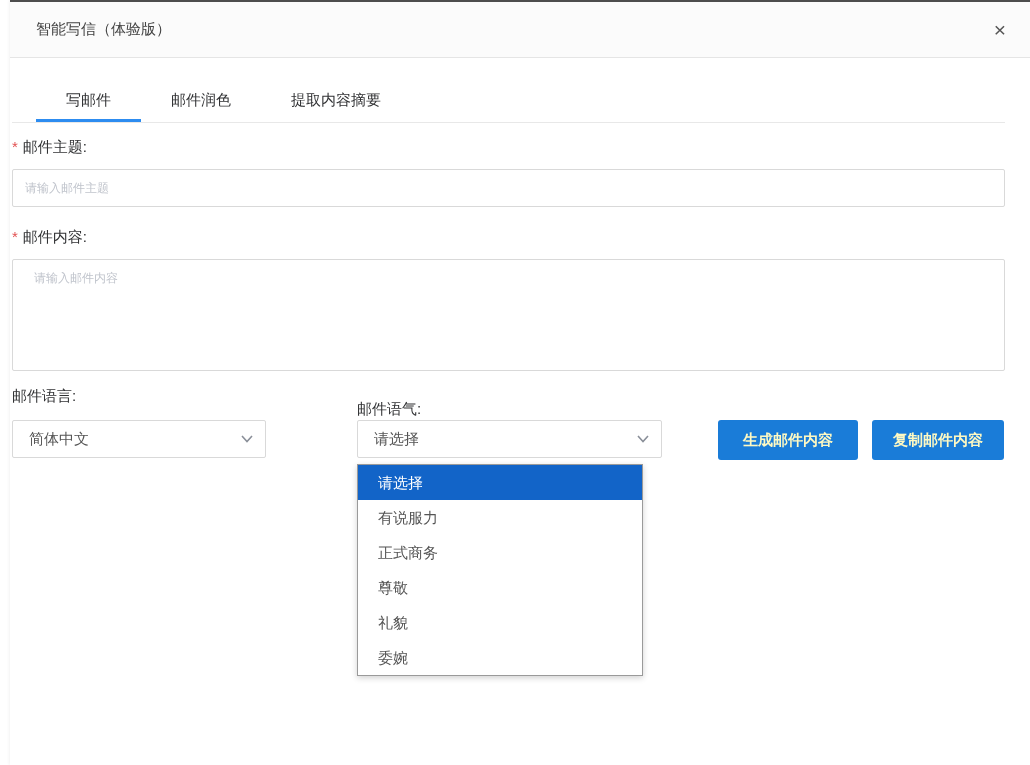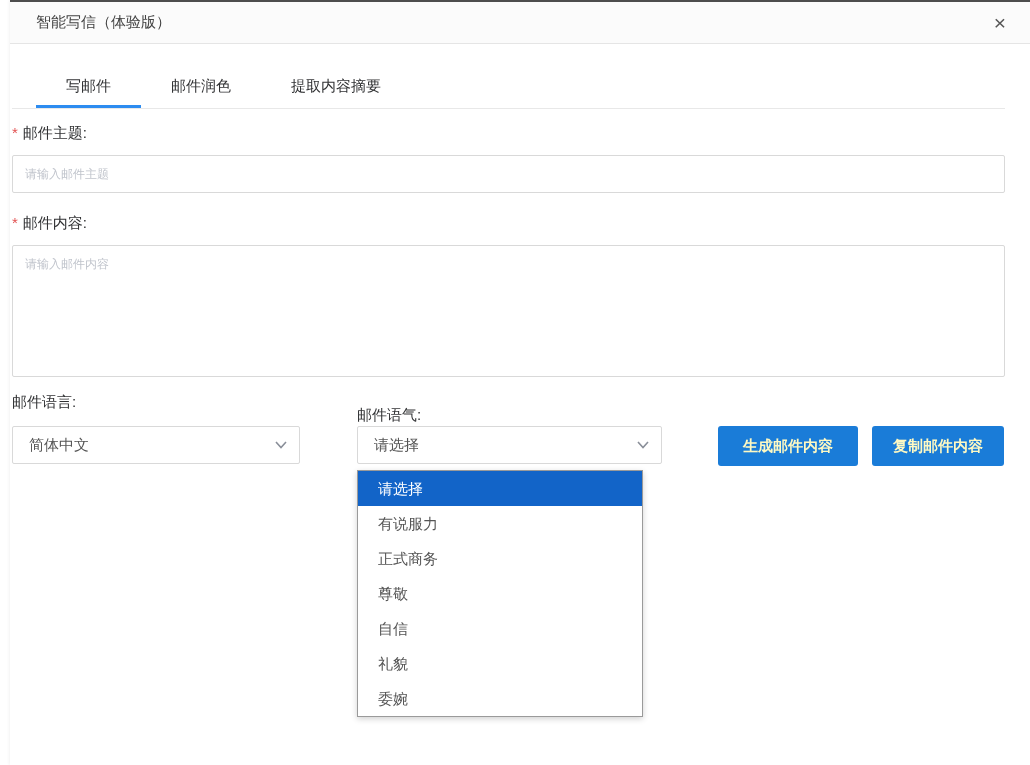--- a/index.html
+++ b/index.html
@@ -1,45 +1,45 @@
 <!DOCTYPE html>
 <html><head>
 <meta charset="utf-8">
 <style>
   * { margin:0; padding:0; box-sizing:border-box; }
   html,body { width:1030px; height:765px; background:#fff; overflow:hidden;
               font-family:"Liberation Sans", sans-serif; }
   .dialog { position:absolute; left:10px; top:0; right:0; bottom:0; background:#fff;
             border-top:2px solid #4d4d4d; box-shadow:-1px 0 3px rgba(0,0,0,.05); }
-  .dialog-header { height:42px; background:#fbfbfb; border-bottom:1px solid #e5e5e5;
+  .dialog-header { height:56px; background:#fbfbfb; border-bottom:1px solid #e5e5e5;
                    display:flex; align-items:center; justify-content:space-between;
                    padding:0 18px 0 26px; }
   .dialog-title { font-size:15px; color:#444; }
   .close-btn { font-size:21px; color:#555; cursor:pointer; line-height:1; padding:2px 6px; }
   .dialog-body { padding:0 25px 0 2px; position:relative; }
   .tabs { display:flex; border-bottom:1px solid #e8e8e8; margin-top:23px;
           padding-left:24px; height:42px; }
   .tab { padding:0 30px; line-height:38px; height:41px; font-size:15px; color:#303133; cursor:pointer; }
   .tab.active { border-bottom:3px solid #2d8cf0; }
   .field-label { margin-top:14px; font-size:15px; color:#303133; height:20px; line-height:20px; }
   .field-label.second { margin-top:20px; }
   .req { color:#e25050; margin-right:5px; }
   .text-input, .textarea { display:block; width:100%; border:1px solid #d9d9d9; border-radius:2px;
           font-size:12px; color:#333; font-family:inherit; background:#fff; margin-top:12px; }
   .text-input { height:38px; padding:0 12px; }
-  .textarea { height:132px; padding:10px 12px; resize:none; }
+  .textarea { height:112px; padding:10px 21px; resize:none; }
   .text-input::placeholder, .textarea::placeholder { color:#c0c4cc; opacity:1; }
   .labels-row { position:relative; height:20px; margin-top:16px; font-size:15px; color:#303133; }
   .label-language { position:absolute; left:0; top:0; }
   .label-tone { position:absolute; left:345px; top:0;margin-top:13px; }
   .controls-row { position:relative; height:42px; margin-top:13px; }
   .select-box { position:absolute; top:0; height:38px; border:1px solid #d9d9d9; border-radius:2px;
                 background:#fff; display:flex; align-items:center; justify-content:space-between;
                 padding:0 12px 0 16px; cursor:pointer; }
-  .select-language { left:0; width:288px; }
+  .select-language { left:0; width:254px; }
   .select-tone { left:345px; width:305px; }
   .select-value { font-size:15px; color:#555; }
   .chevron { width:12px; height:8px; flex:none; }
   .btn { position:absolute; top:0; height:40px; border:none; border-radius:3px; background:#1a7cd8;
          color:#fef9c3; font-size:15px; font-weight:bold; cursor:pointer; font-family:Liberation Serif, serif; }
   .btn-generate { left:706px; width:140px; }
   .btn-copy { left:860px; width:132px; }
   .dropdown-panel { position:absolute; left:345px; top:44px; width:286px; background:#fff;
                     border:1px solid #9a9a9a; box-shadow:0 2px 6px rgba(0,0,0,.18); z-index:10; }
   .option { height:35px; line-height:35px; padding-left:20px; font-size:15px; color:#555; cursor:pointer; }
@@ -95,21 +95,20 @@
       </div>
 
       <button class="btn btn-generate">生成邮件内容</button>
       <button class="btn btn-copy">复制邮件内容</button>
 
       <div class="dropdown-panel">
         <div class="option highlighted">请选择</div>
         <div class="option">有说服力</div>
         <div class="option">正式商务</div>
         <div class="option">尊敬</div>
-        <div class="option">自信</div>
         <div class="option">礼貌</div>
         <div class="option">委婉</div>
       </div>
 
     </div>
 
   </div>
 </div>
 
 </body></html>

